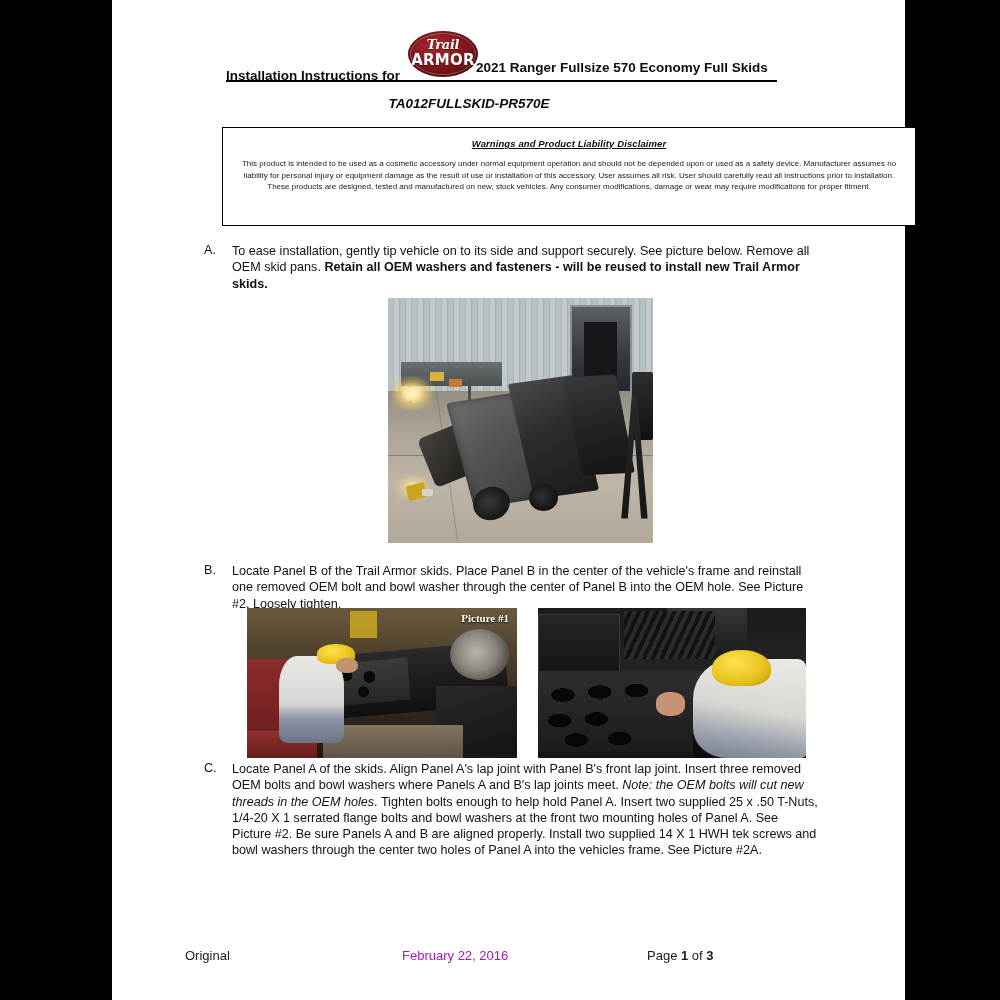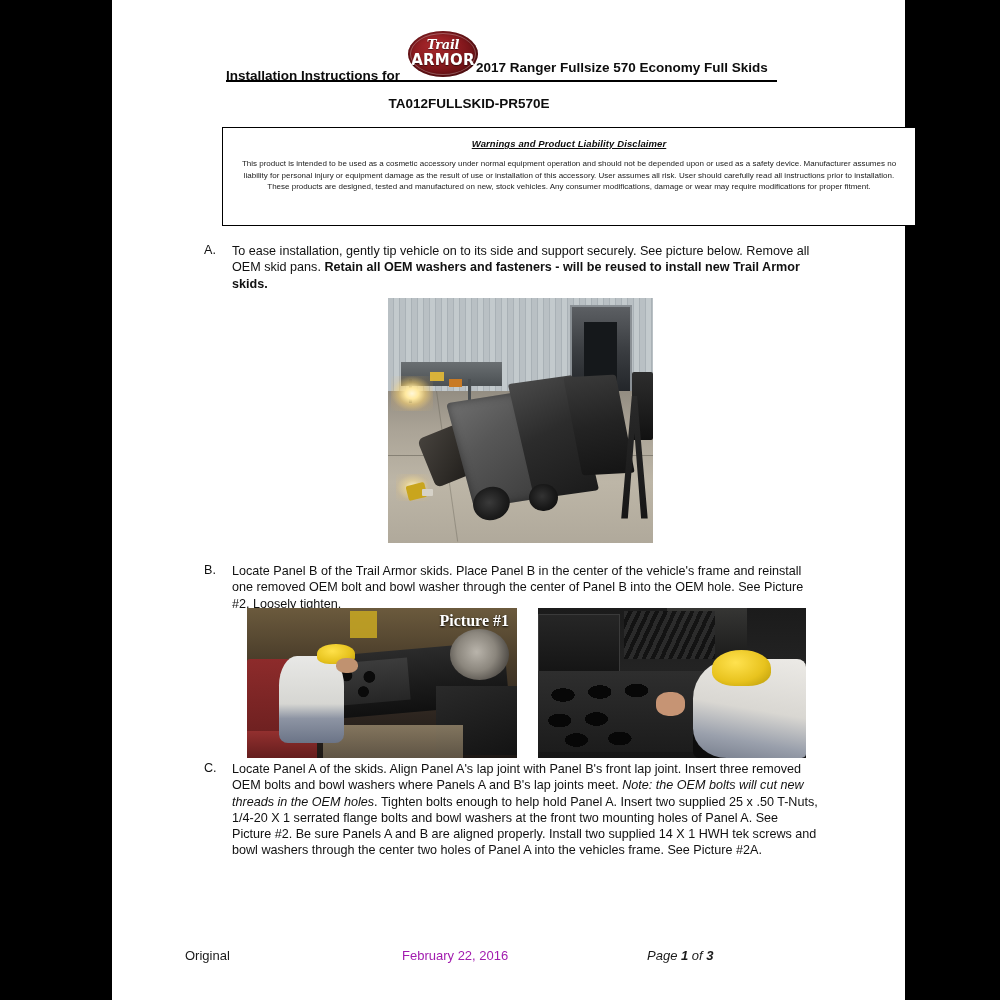--- a/index.html
+++ b/index.html
@@ -113,20 +113,21 @@
   }
   .part-number {
     position: absolute;
     left: 0;
     top: 96px;
     width: 714px;
     text-align: center;
     font-size: 13.5px;
     font-weight: bold;
     color: #0d0d0d;
+    font-style: italic;
   }
 
   
   .disclaimer {
     position: absolute;
     left: 110px;
     top: 127px;
     width: 694px;
     height: 99px;
     border: 1.5px solid #000000;
@@ -202,21 +203,21 @@
     top: 608px;
     width: 268px;
     height: 150px;
   }
   .picture-label {
     position: absolute;
     right: 8px;
     top: 4px;
     font-family: "Liberation Serif", serif;
     font-weight: bold;
-    font-size: 16px;
+    font-size: 11px;
     color: #ffffff;
     text-shadow: 0 1px 2px rgba(0,0,0,0.9);
     z-index: 9;
   }
 
   
   .m-wall {
     position: absolute; left:0; top:0; width:100%; height:38%;
     background:
       repeating-linear-gradient(90deg,
@@ -465,41 +466,41 @@
   .footer-left {
     position:absolute; left: 73px; top:0;
     font-size: 13px; color:#1a1a1a;
   }
   .footer-center {
     position:absolute; left: 290px; top:0;
     font-size: 13px; color:#a21caf;
   }
   .footer-right {
     position:absolute; left: 535px; top:0;
-    font-size: 13px; color:#1a1a1a;font-style:italic;
+    font-size: 13px; color:#1a1a1a;
   }
   .footer-right b { font-weight: bold; }
 </style>
 </head>
 <body>
 
 <div class="viewport">
   <div class="page">
 
     <div class="header-block">
 
       <div class="logo">
         <div class="logo-ring"></div>
         <div class="logo-script">Trail</div>
         <div class="logo-word">ARMOR</div>
       </div>
 
       <div class="title-row">
         <span class="title-left">Installation Instructions for</span>
-        <span class="title-right">2017 Ranger Fullsize 570 Economy Full Skids</span>
+        <span class="title-right">2021 Ranger Fullsize 570 Economy Full Skids</span>
       </div>
 
       <div class="part-number">TA012FULLSKID-PR570E</div>
     </div>
 
     <div class="disclaimer">
       <div class="disclaimer-title">Warnings and Product Liability Disclaimer</div>
       <div class="disclaimer-body">This product is intended to be used as a cosmetic accessory under normal equipment operation and should not be depended upon or used as a safety device.  Manufacturer assumes no liability for personal injury or equipment damage as the result of use or installation of this accessory.  User assumes all risk.  User should carefully read all instructions prior to installation.  These products are designed, tested and manufactured on new, stock vehicles.  Any consumer modifications, damage or wear may require modifications for proper fitment.</div>
     </div>
 

